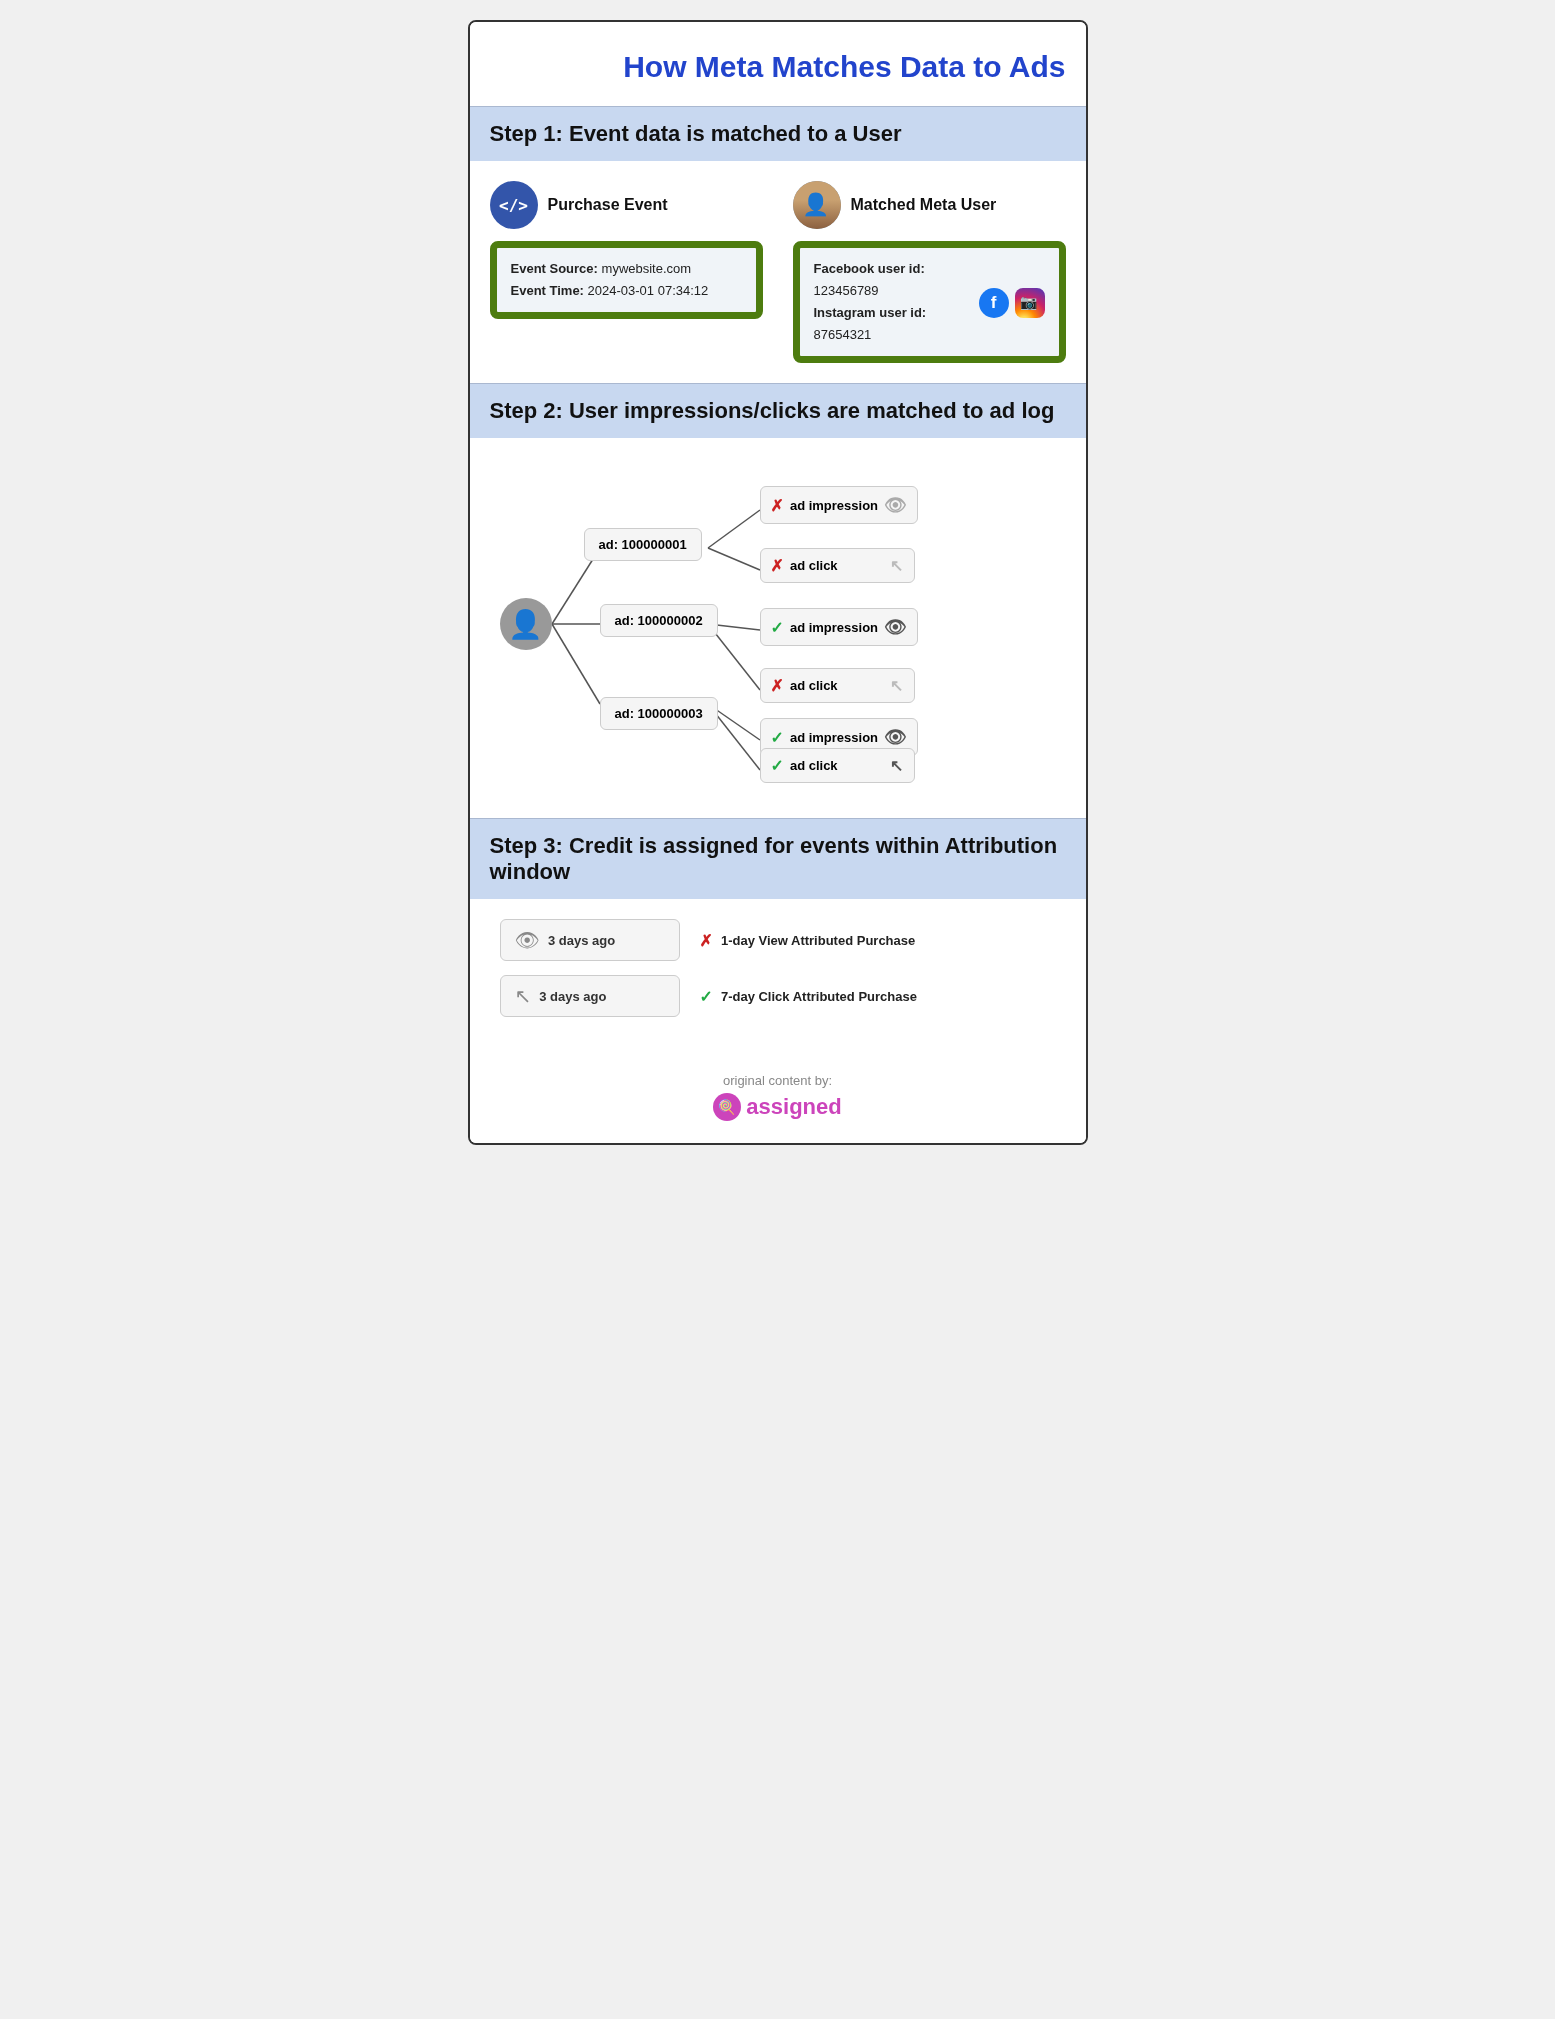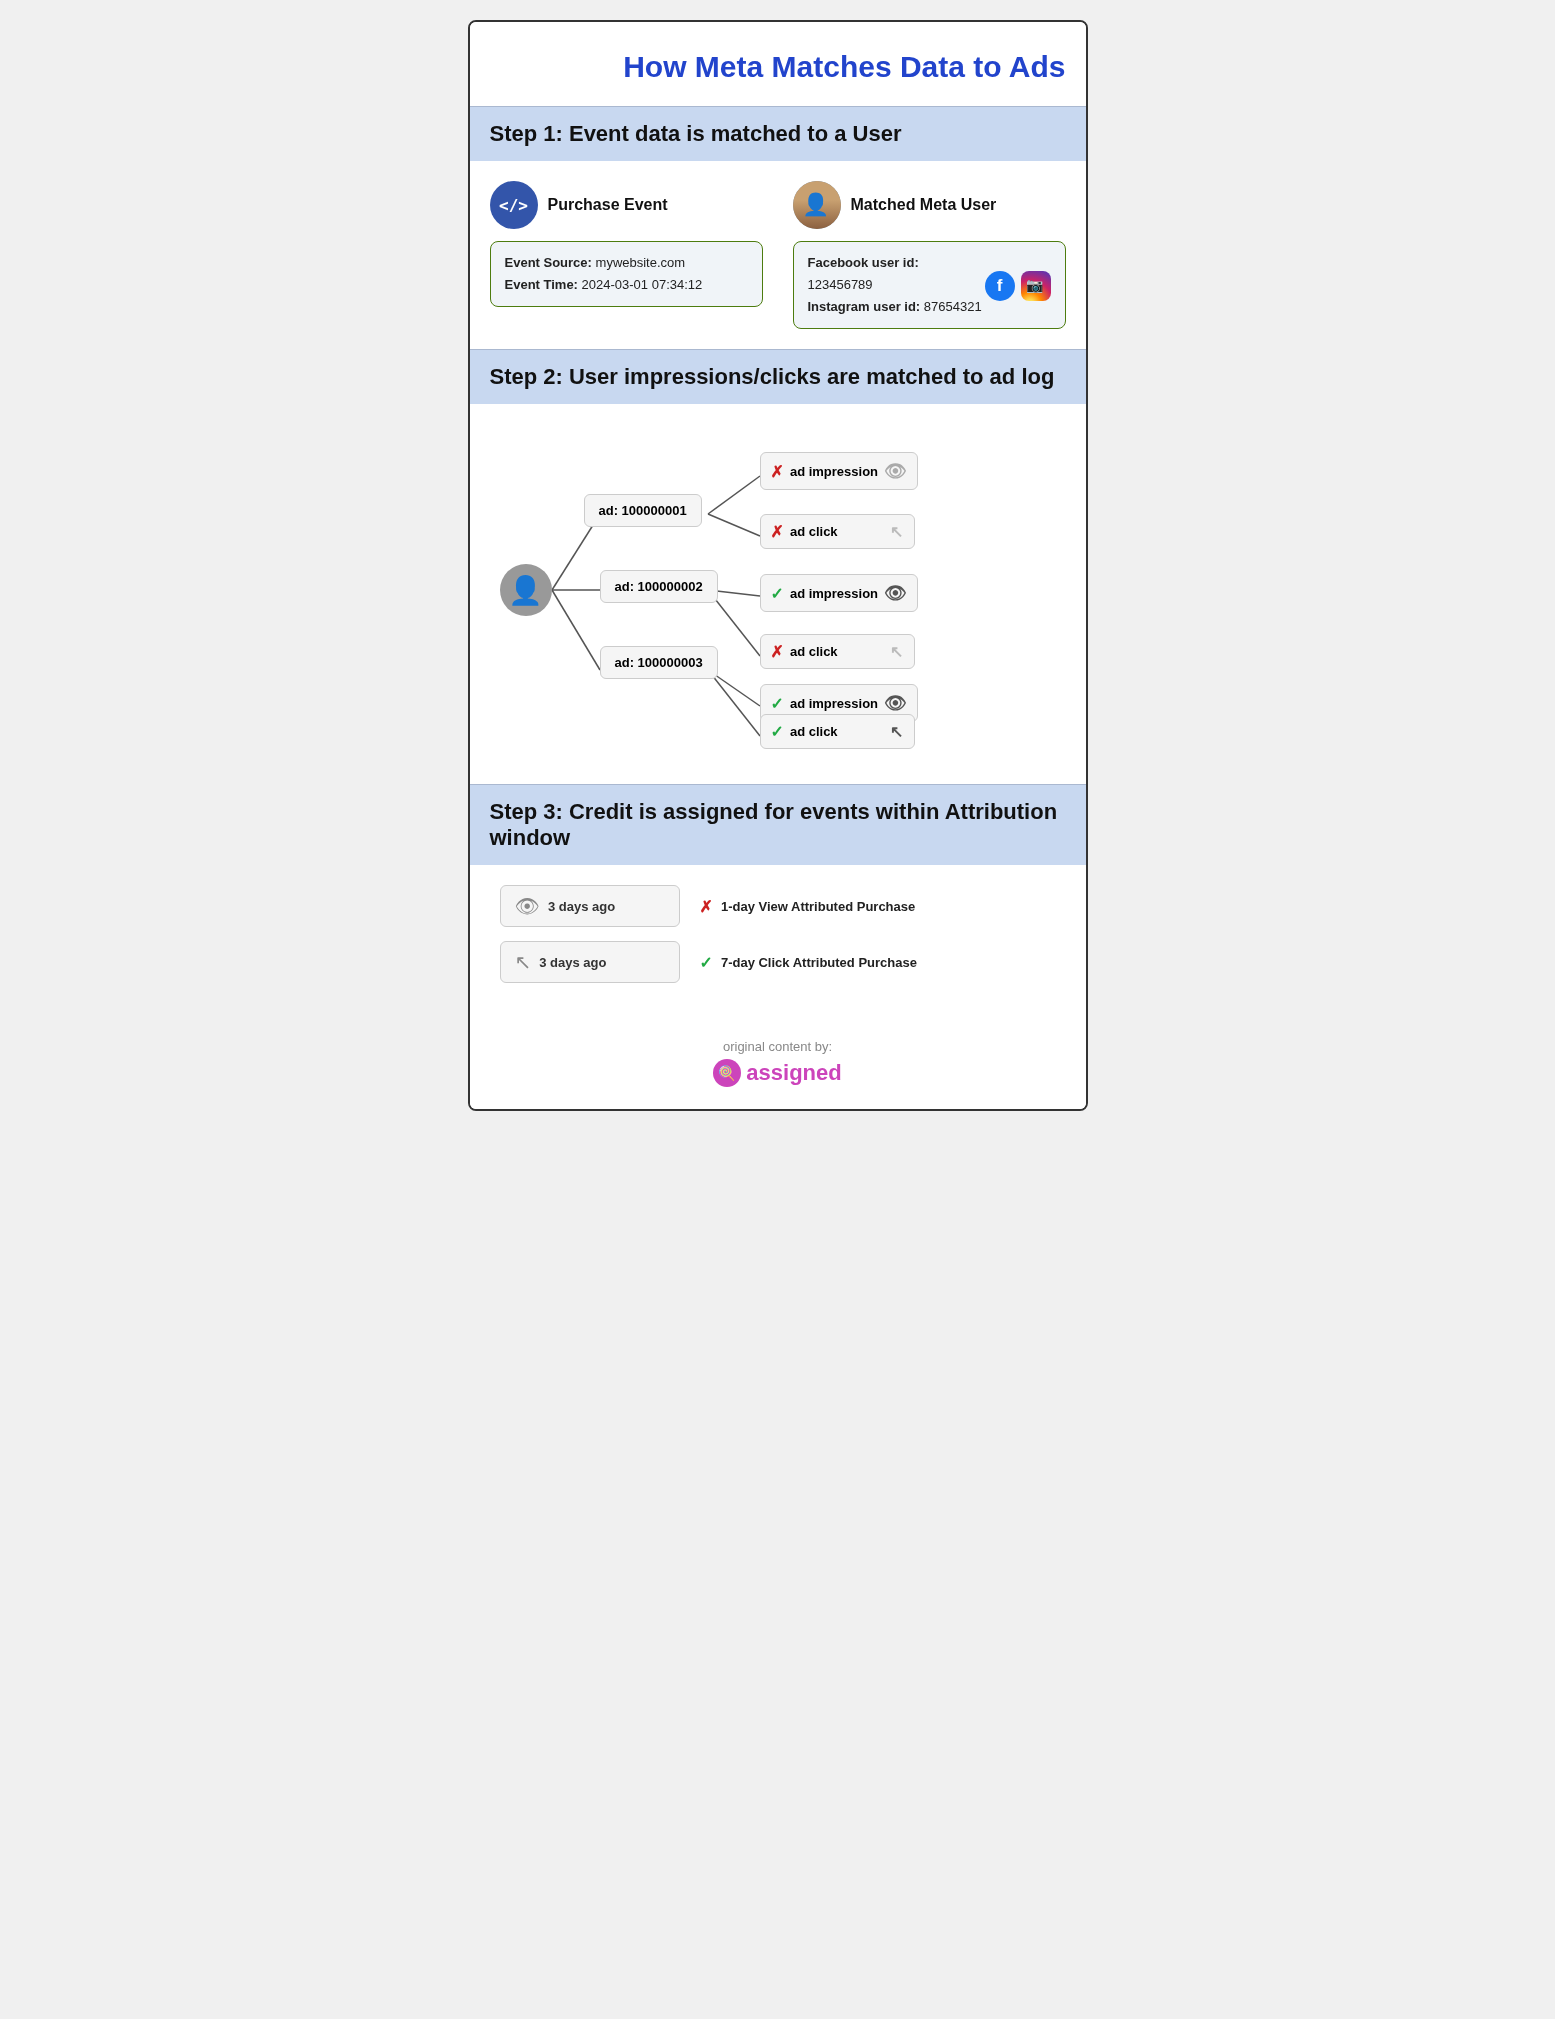--- a/index.html
+++ b/index.html
@@ -83,21 +83,21 @@
       justify-content: center;
       font-size: 22px;
     }
     .entity-label {
       font-size: 16px;
       font-weight: 800;
       color: #111;
     }
     .info-box {
       background: #f0f4f8;
-      border: 1px solid #4d7c0f;
+      border: 7px solid #4d7c0f;
       border-radius: 8px;
       padding: 10px 14px;
       font-size: 13px;
       color: #222;
       line-height: 1.7;
     }
     .info-box span.label { font-weight: 700; }
     .social-icons {
       display: flex;
       align-items: center;
@@ -310,21 +310,21 @@
           </marker>
         </defs>
       </svg>
 
       <div class="node-user" style="left:10px;top:140px;">
         <div style="font-size:28px;">👤</div>
       </div>
 
       <div class="node-ad" style="left:94px;top:70px;">ad: 100000001</div>
       <div class="node-ad" style="left:110px;top:146px;">ad: 100000002</div>
-      <div class="node-ad" style="left:110px;top:222px;">ad: 100000003</div>
+      <div class="node-ad" style="left:110px;top:239px;">ad: 100000003</div>
 
       <div class="node-result" style="left:270px;top:28px;">
         <div style="display:flex;align-items:center;gap:6px;">
           <span class="check-x x">✗</span>
           <span>ad impression</span>
         </div>
         <span style="font-size:18px;color:#aaa;">👁</span>
       </div>
 
       <div class="node-result" style="left:270px;top:90px;">

